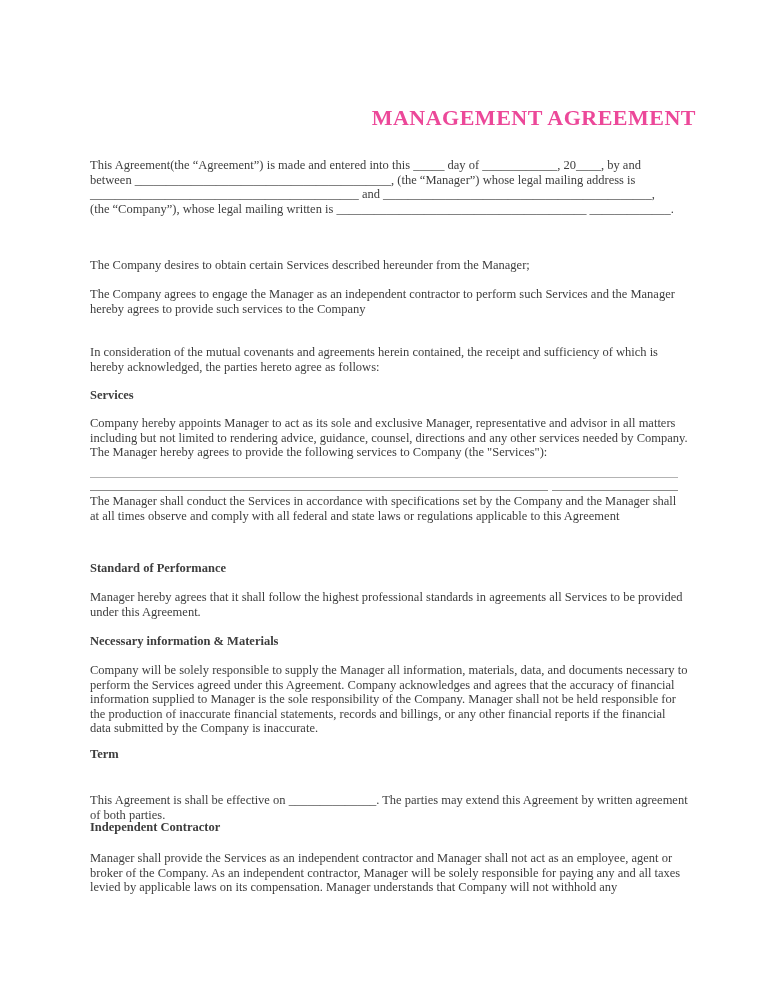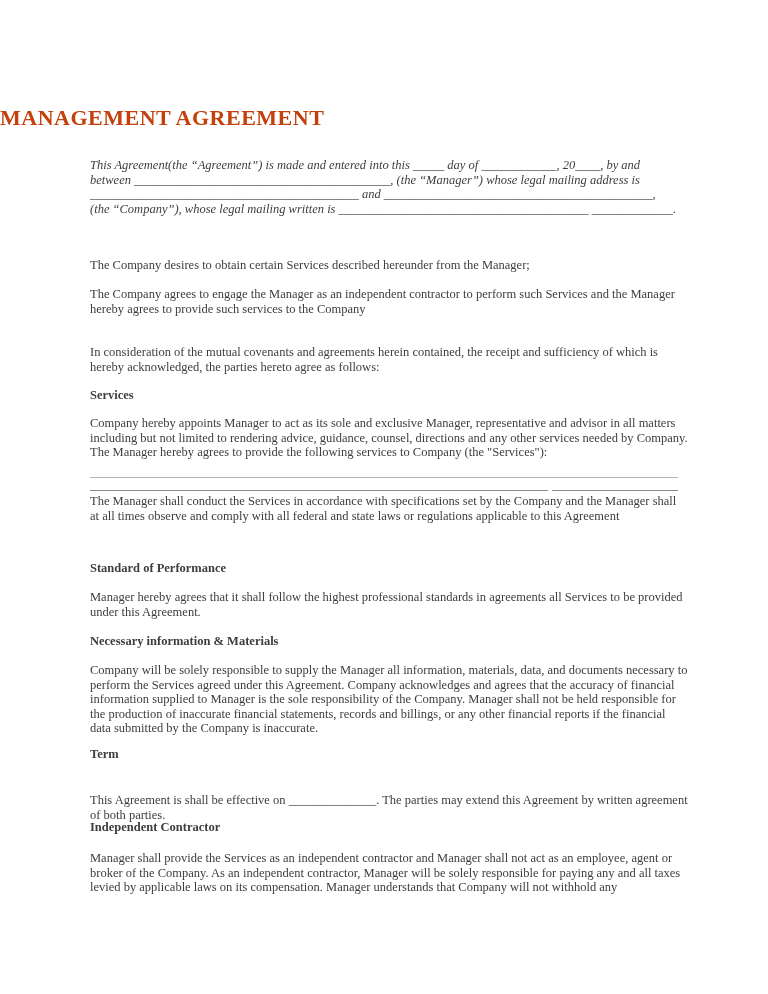--- a/index.html
+++ b/index.html
@@ -14,37 +14,36 @@
     background: #ffffff;
     font-family: "Liberation Serif", "DejaVu Serif", serif;
     color: #3d3d3d;
     overflow: hidden;
   }
   .doc-title {
     position: absolute;
     left: 0;
     top: 90px;
     width: 696px;
-    text-align: left;
+    text-align: right;
     font-size: 22px;
     font-weight: bold;
     letter-spacing: 0.5px;
-    color: #c2410c;
+    color: #ec4899;
   }
   .block {
     position: absolute;
     left: 90px;
     width: 598px;
     font-size: 12.5px;
     line-height: 14.6px;
     text-align: left;
   }
   .intro-line {
     white-space: nowrap;
-    font-style: italic;
   }
   .heading {
     font-weight: bold;
   }
   .rule {
     position: absolute;
     height: 0;
     border-top: 1.2px solid #b3b3b3;
   }
   .rule.dark {

